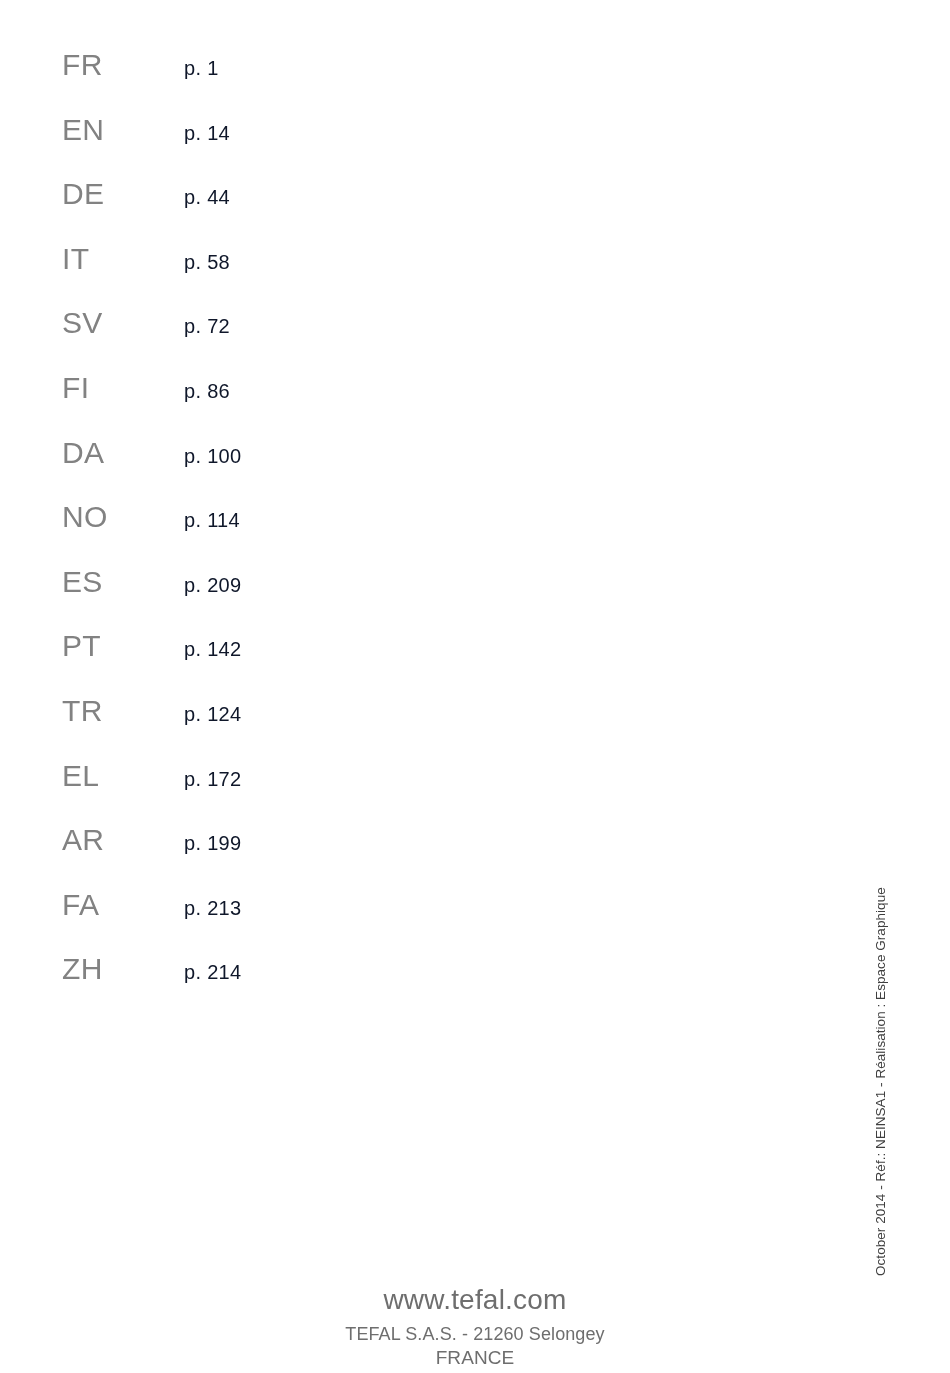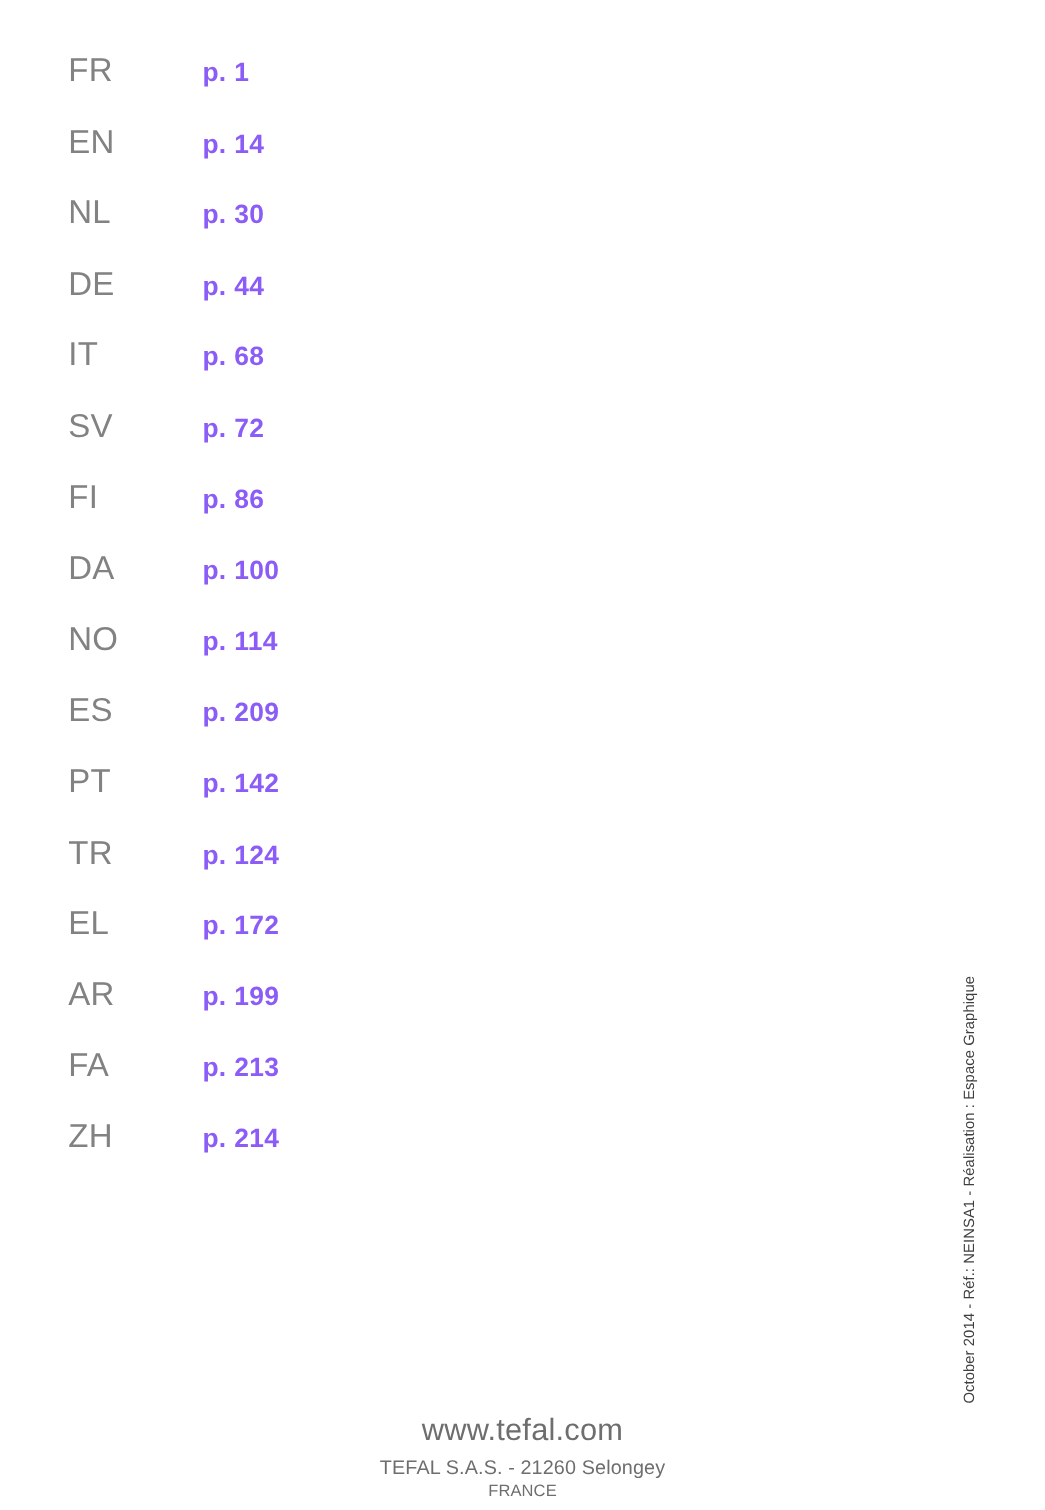--- a/index.html
+++ b/index.html
@@ -35,25 +35,25 @@
   .lang-code {
     width: 122px;
     flex: 0 0 122px;
     font-size: 30px;
     line-height: 1;
     color: #828282;
     letter-spacing: 0.3px;
     font-weight: 400;
   }
   .lang-page {
-    font-size: 24px;
+    font-size: 20px;
     line-height: 1;
-    color: #8b5cf6;
+    color: #0f172a;
     letter-spacing: 0.3px;
-    font-weight: 700;
+    font-weight: 400;
     white-space: nowrap;
   }
 
   
   #footer {
     position: absolute;
     left: 0;
     right: 0;
     top: 1283px;
     text-align: center;
@@ -65,21 +65,21 @@
     letter-spacing: 0.2px;
   }
   #company {
     margin-top: 7px;
     font-size: 18px;
     line-height: 1.28;
     color: #6e6e6e;
     letter-spacing: 0.1px;
   }
   #country {
-    font-size: 15px;
+    font-size: 19px;
     line-height: 1.28;
     color: #6e6e6e;
     letter-spacing: 0.1px;
   }
 
   
   #imprint {
     position: absolute;
     left: 874px;
     top: 1276px;
@@ -100,30 +100,26 @@
   <div id="lang-index">
       <div class="lang-row">
         <span class="lang-code">FR</span>
         <span class="lang-page">p. 1</span>
       </div>
       <div class="lang-row">
         <span class="lang-code">EN</span>
         <span class="lang-page">p. 14</span>
       </div>
       <div class="lang-row">
-        <span class="lang-code">NL</span>
-        <span class="lang-page">p. 30</span>
-      </div>
-      <div class="lang-row">
         <span class="lang-code">DE</span>
         <span class="lang-page">p. 44</span>
       </div>
       <div class="lang-row">
         <span class="lang-code">IT</span>
-        <span class="lang-page">p. 68</span>
+        <span class="lang-page">p. 58</span>
       </div>
       <div class="lang-row">
         <span class="lang-code">SV</span>
         <span class="lang-page">p. 72</span>
       </div>
       <div class="lang-row">
         <span class="lang-code">FI</span>
         <span class="lang-page">p. 86</span>
       </div>
       <div class="lang-row">

